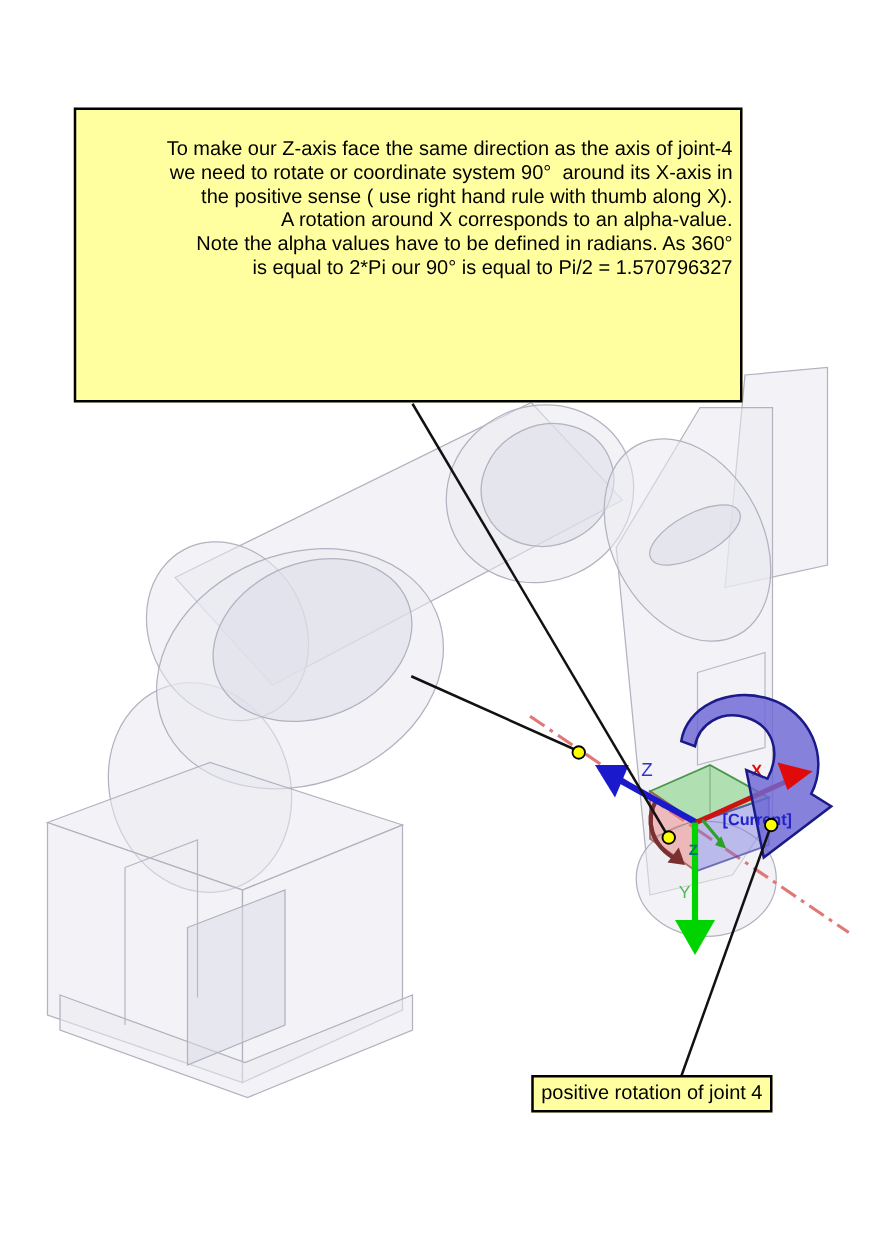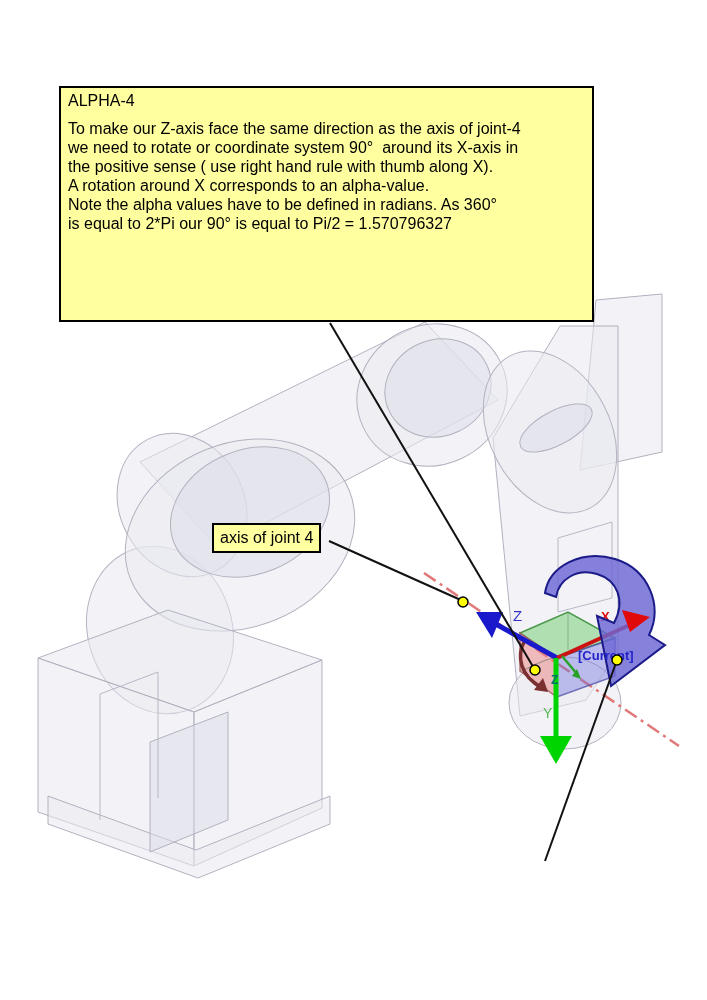--- a/index.html
+++ b/index.html
@@ -5,21 +5,21 @@
   html,body{margin:0;padding:0;background:#ffffff;}
   #stage{position:relative;width:707px;height:1000px;background:#ffffff;overflow:hidden;
          font-family:"Liberation Sans",sans-serif;}
   #gfx{position:absolute;left:0;top:0;z-index:1;}
   .note-box{
     position:absolute;left:59px;top:86px;width:535px;height:236px;box-sizing:border-box;
     background:#ffffa0;border:2px solid #000;z-index:2;
     padding:3px 6px 0 7px;font-size:16px;line-height:19px;color:#000;
   }
   .note-title{white-space:pre-wrap;}
-  .note-body{margin-top:9px;white-space:pre-wrap;}
+  .note-body{margin-top:19px;white-space:pre-wrap;text-align:right;}
   .note-command{margin-top:19px;white-space:pre-wrap;}
   .callout{
     position:absolute;background:#ffffa0;border:2px solid #000;z-index:2;
     font-size:16px;line-height:18px;color:#000;padding:4px 6px;white-space:nowrap;
     box-sizing:border-box;
   }
   #callout-axis{left:212px;top:523px;}
   #callout-rotation{left:425px;top:860px;}
   .gl{fill:#e9e9f1;fill-opacity:.55;stroke:#b2b2c0;stroke-width:1;}
   .gl2{fill:#dcdce8;fill-opacity:.5;stroke:#b2b2c0;stroke-width:1;}
@@ -114,26 +114,25 @@
     <line x1="330" y1="323" x2="535" y2="670" stroke="#111" stroke-width="2"></line>
     <line x1="329" y1="541" x2="463" y2="601" stroke="#111" stroke-width="2"></line>
     <line x1="545" y1="861" x2="617" y2="660" stroke="#111" stroke-width="2"></line>
 
     <circle cx="463" cy="602" r="5" fill="#ffff00" stroke="#000" stroke-width="1.5"></circle>
     <circle cx="535" cy="670" r="5" fill="#ffff00" stroke="#000" stroke-width="1.5"></circle>
     <circle cx="617" cy="660" r="5" fill="#ffff00" stroke="#000" stroke-width="1.5"></circle>
   </svg>
 
   <div class="note-box">
-    <div class="note-title">ALPHA-4</div>
     <div class="note-body">To make our Z-axis face the same direction as the axis of joint-4
 we need to rotate or coordinate system 90°  around its X-axis in
 the positive sense ( use right hand rule with thumb along X).
 A rotation around X corresponds to an alpha-value.
 Note the alpha values have to be defined in radians. As 360°
 is equal to 2*Pi our 90° is equal to Pi/2 = 1.570796327</div>
   </div>
 
-  <div class="callout" id="callout-axis">
-    <span>axis of joint 4</span>
+  <div class="callout" id="callout-rotation">
+    <span>positive rotation of joint 4</span>
   </div>
 
 </div>
 
 </body></html>

